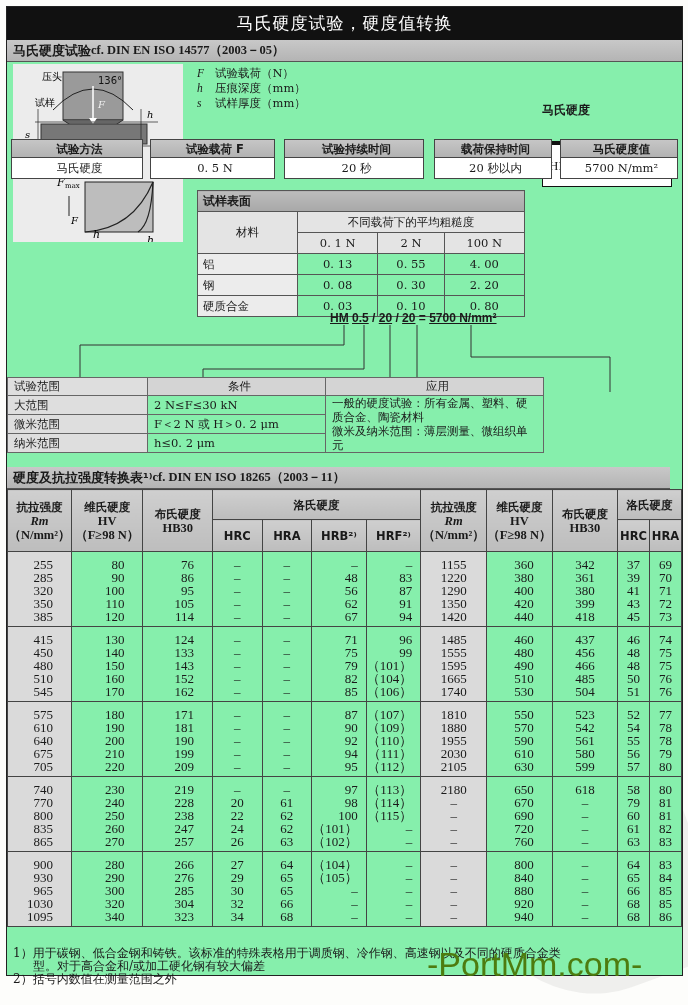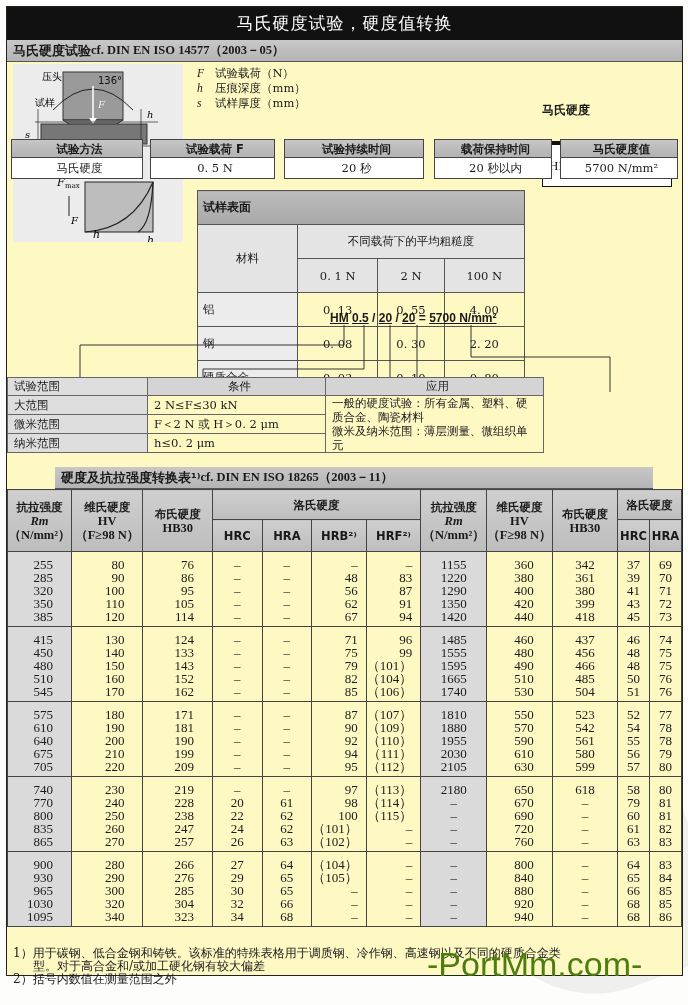--- a/index.html
+++ b/index.html
@@ -3,21 +3,21 @@
 <meta charset="utf-8">
 <style>
   * { box-sizing: border-box; margin: 0; padding: 0; }
   body {
     width: 688px; height: 1005px; background: #fdfdfb;
     font-family: "DejaVu Serif", "Liberation Serif", serif;
     color: #1a1a1a; position: relative; overflow: hidden;
   }
   .page {
     position: absolute; left: 6px; top: 6px; width: 677px; height: 970px;
-    border: 1.5px solid #222; background: #fef9c3;
+    border: 1.5px solid #222; background: #86efac;
   }
   .main-title {
     height: 33px; background: #111; color: #fff;
     font-family: "DejaVu Sans", "Liberation Sans", sans-serif;
     font-size: 17px; text-align: center; line-height: 33px; letter-spacing: 1px;
   }
   .sec-head {
     height: 22px; background: linear-gradient(#c8c8c8, #b4b4b4);
     display: flex; justify-content: flex-start; align-items: center;
     padding: 0 6px; border-bottom: 1px solid #555;
@@ -34,41 +34,41 @@
   .formula {
     position: absolute; left: 535px; top: 79px; width: 130px; height: 46px;
     border: 1.5px solid #111; border-top: 4px solid #111; background: #fff;
     display: flex; align-items: center; padding-left: 6px; font-family: "Liberation Serif", serif; font-size: 13px;
   }
   .frac { display: inline-flex; flex-direction: column; align-items: center; margin-left: 4px; }
   .frac .num { border-bottom: 1px solid #111; padding: 0 6px; font-style: italic; }
   .frac .den { padding: 0 4px; font-size: 12.5px; }
 
   table.rough { position: absolute; left: 190px; top: 128px; width: 328px; border-collapse: collapse; font-size: 11.5px; }
-  table.rough td, table.rough th { border: 1px solid #555; height: 34px; text-align: center; font-weight: normal; }
+  table.rough td, table.rough th { border: 1px solid #555; height: 21px; text-align: center; font-weight: normal; }
   table.rough .cap { background: linear-gradient(#bcbcbc, #a8a8a8); text-align: left; padding-left: 5px; font-family: "DejaVu Sans", sans-serif; font-weight: bold; font-size: 12px; }
   table.rough .hd { background: #e4e4e4; }
   table.rough .mat { background: #ececec; text-align: left; padding-left: 5px; }
 
   .code-line { position: absolute; left: 323px; top: 249px; font-family: "Liberation Sans", sans-serif; font-weight: bold; font-size: 12px; }
   .code-line u { text-decoration: underline; }
   svg.connectors { position: absolute; left: 0; top: 255px; }
   .boxes { position: absolute; top: 325px; left: 0; width: 100%; height: 40px; text-align: center; }
   .lbox { position: absolute; top: 0; border: 1px solid #444; }
   .lbox .h { background: linear-gradient(#c6c6c6, #b2b2b2); height: 18px; line-height: 18px; padding-left: 5px; font-family: "DejaVu Sans", sans-serif; font-weight: bold; font-size: 11.5px; border-bottom: 1px solid #444; }
   .lbox .v { background: #fff; height: 20px; line-height: 20px; padding-left: 5px; font-size: 11.5px; }
 
   
   table.range { position: absolute; left: 0; top: 370px; width: 537px; border-collapse: collapse; font-size: 11.5px; }
   table.range td { border: 1px solid #666; height: 18px; padding-left: 6px; }
   table.range .g { background: #dedede; }
   table.range .gh { background: #d4d4d4; text-align: center; }
 
   
-  .conv-head { position: absolute; left: 0; top: 460px; width: 598px; margin-left: 48px; }
+  .conv-head { position: absolute; left: 0; top: 460px; width: 663px; }
   table.conv { position: absolute; left: 0; top: 482px; width: 675px; border-collapse: collapse; font-size: 12px; }
   table.conv th { background: linear-gradient(#cfcfcf, #bdbdbd); border: 1px solid #444; font-family: "DejaVu Sans", sans-serif; font-weight: bold; font-size: 11.5px; line-height: 14px; }
   table.conv th .en { font-family: "Liberation Serif", serif; font-size: 12.5px; }
   table.conv td { border-left: 1px solid #444; border-right: 1px solid #444; text-align: right; padding-right: 18px; line-height: 13px; font-family: "Liberation Serif", serif; font-size: 13px; vertical-align: top; }
   table.conv tr.grp td { border-bottom: 1px solid #444; padding-top: 6px; padding-bottom: 3px; }
   table.conv td.sh { background: #dadada; }
   table.conv td.c { text-align: center; padding-right: 0; }
   table.conv td.p { padding-right: 8px; }
   table.conv td div { height: 13px; }
 

